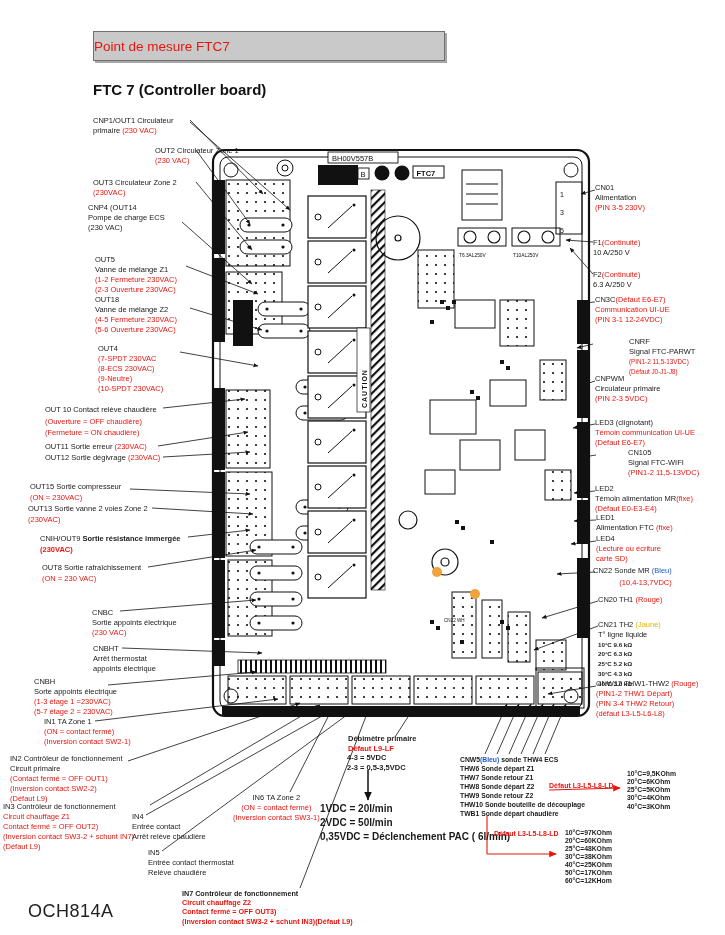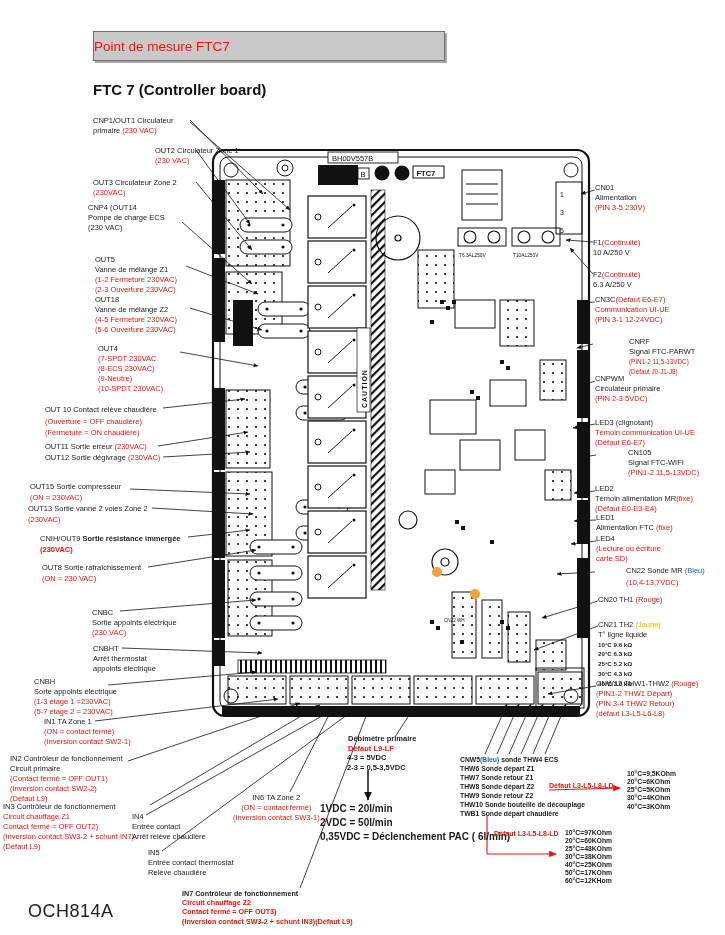--- a/index.html
+++ b/index.html
@@ -449,21 +449,21 @@
       </div>
       <div class="callout" style="left: 596px; top: 513px;">
         <div class="cl"><span class="c-k">LED1</span></div>
         <div class="cl"><span class="c-k">Alimentation FTC </span><span class="c-r">(fixe)</span></div>
       </div>
       <div class="callout" style="left: 596px; top: 534px;">
         <div class="cl"><span class="c-k">LED4</span></div>
         <div class="cl"><span class="c-r">(Lecture ou écriture</span></div>
         <div class="cl"><span class="c-r">carte SD)</span></div>
       </div>
-      <div class="callout" style="left: 626px; top: 565px; font-size: 7.5px; line-height: 1.6;">
+      <div class="callout" style="left: 593px; top: 565px; font-size: 7.5px; line-height: 1.6; text-align: right;">
         <div class="cl"><span class="c-k">CN22 Sonde MR </span><span class="c-b">(Bleu)</span></div>
         <div class="cl"><span class="c-r">(10,4-13,7VDC)</span></div>
       </div>
       <div class="callout" style="left: 598px; top: 595px;">
         <div class="cl"><span class="c-k">CN20 TH1 </span><span class="c-r">(Rouge)</span></div>
       </div>
       <div class="callout" style="left: 598px; top: 620px; font-size: 7.5px; line-height: 1.3;">
         <div class="cl"><span class="c-k">CN21 TH2 </span><span class="c-y">(Jaune)</span></div>
         <div class="cl"><span class="c-k">T° ligne liquide</span></div>
         <div class="cl"><span class="c-k bb" style="font-size: 6.2px;">10°C 9.6 kΩ</span></div>

